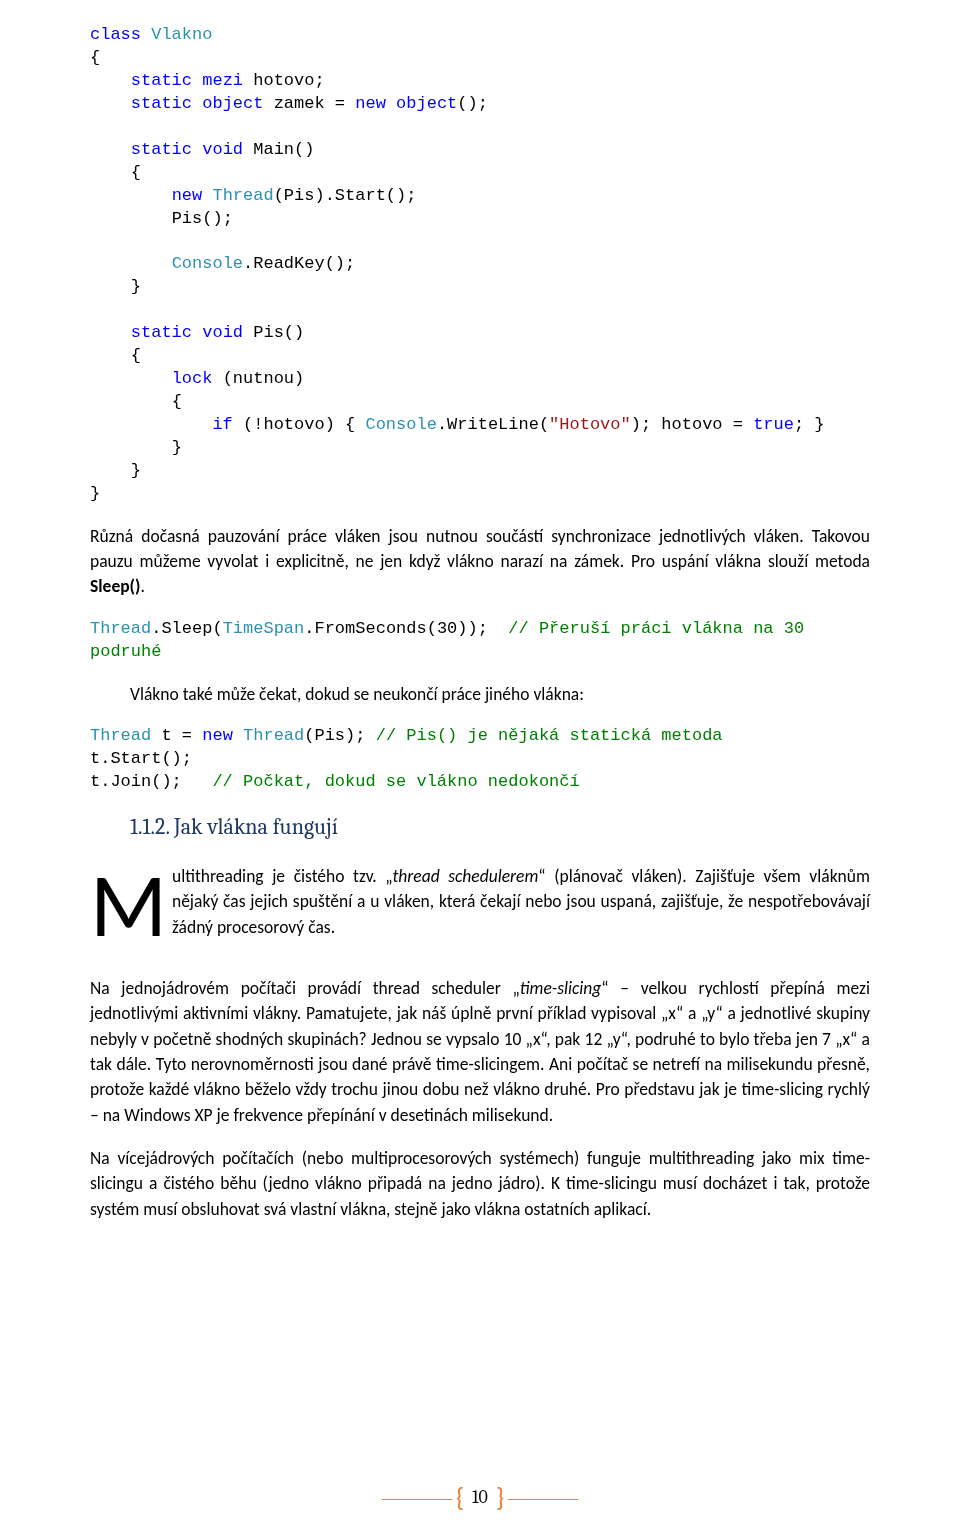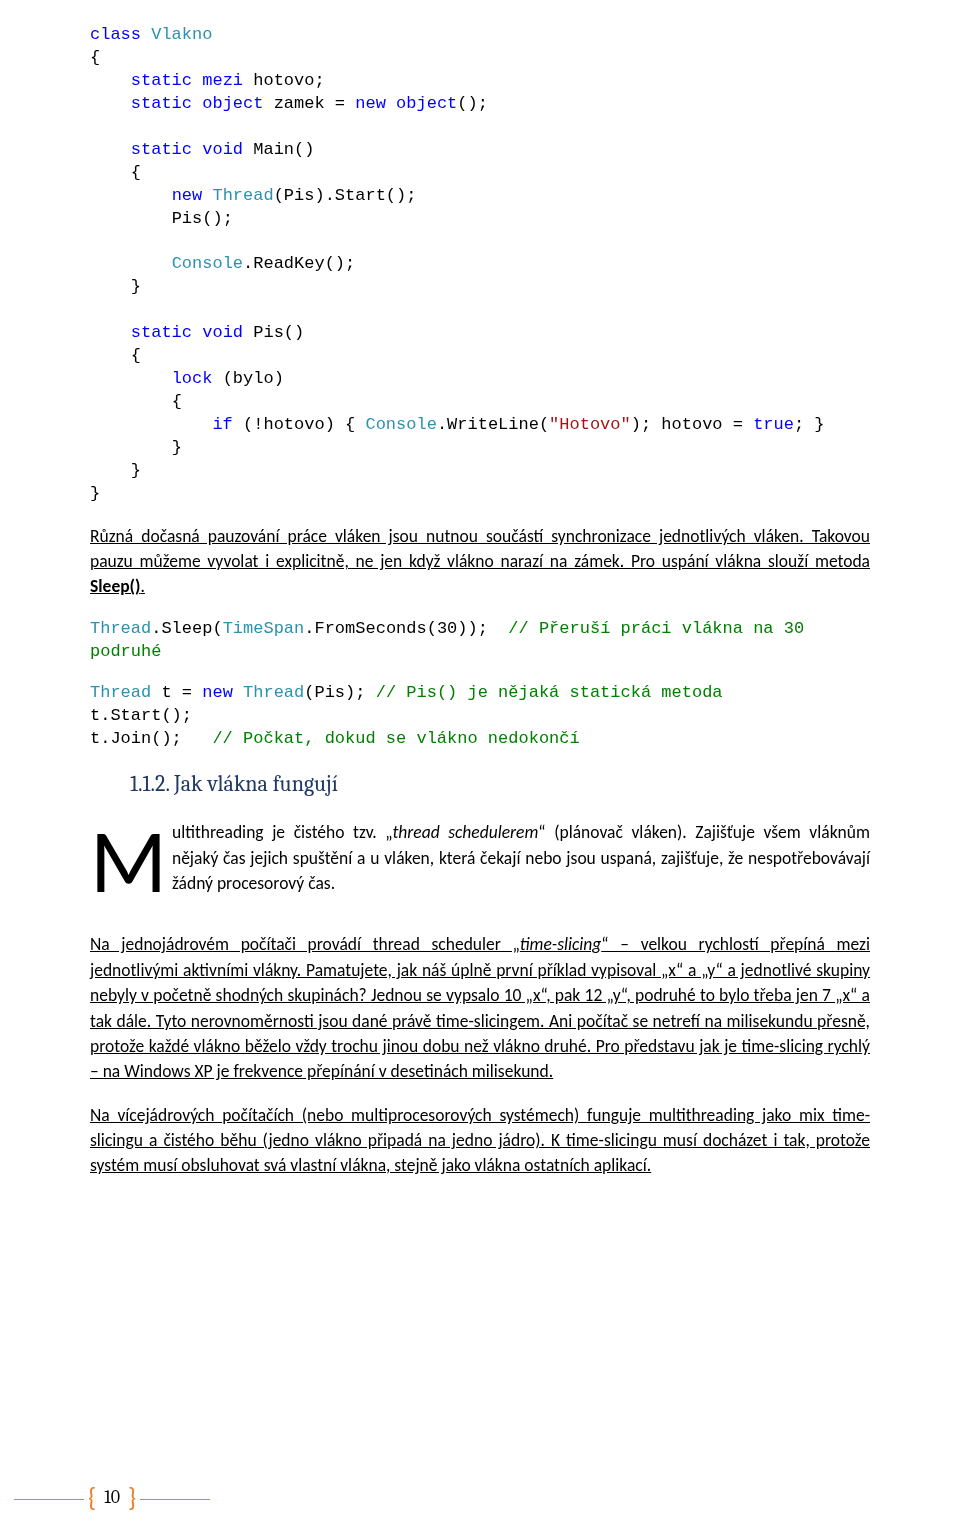--- a/index.html
+++ b/index.html
@@ -24,21 +24,20 @@
   white-space:pre;
   margin:0 0 18px 0;
 }
 pre.code .kw { color:#0000ff; }
 pre.code .cls { color:#2b91af;text-align:right; }
 pre.code .str { color:#a31515; }
 pre.code .com { color:#008000; }
 p.body {
   margin:0 0 18px 0;
   text-align:justify;
-  text-decoration:underline;
 }
 .bold { font-weight:700; }
 .h3 {
   color:#1f3864;
   font-family: Cambria, Georgia, serif;
   font-size:22px;
   font-weight:400;
   margin:14px 0 20px 40px;
 }
 .mcap {
@@ -53,21 +52,21 @@
 .cap-para {
   text-align:justify;
   margin:0 0 22px 0;
   min-height:90px;
 }
 .cap-para::after { content:""; display:block; clear:both; }
 .pagenum-wrap {
   position:absolute;
   left:0; right:0;
   bottom:20px;
-  text-align:left;
+  text-align:center;
 }
 .pagenum {
   display:inline-block;
   position:relative;
   padding:0 14px;
 }
 .pagenum .brk {
   color:#ed7d31;
   font-size:26px;
   position:relative;
@@ -100,34 +99,35 @@
     <span class="kw">static</span> <span class="kw">void</span> <span>Main()</span>
     <span>{</span>
         <span class="kw">new</span> <span class="cls">Thread</span><span>(Pis).Start();</span>
         <span>Pis();</span>
 
         <span class="cls">Console</span><span>.ReadKey();</span>
     <span>}</span>
 
     <span class="kw">static</span> <span class="kw">void</span> <span>Pis()</span>
     <span>{</span>
-        <span class="kw">lock</span><span> (bylo)</span>
+        <span class="kw">lock</span><span> (nutnou)</span>
         <span>{</span>
             <span class="kw">if</span><span> (!hotovo) { </span><span class="cls">Console</span><span>.WriteLine(</span><span class="str">"Hotovo"</span><span>); hotovo = </span><span class="kw">true</span><span>; }</span>
         <span>}</span>
     <span>}</span>
 <span>}</span></pre>
 
 <p class="body">
   <span>Různá dočasná pauzování práce vláken jsou nutnou součástí synchronizace jednotlivých vláken. Takovou pauzu můžeme vyvolat i explicitně, ne jen když vlákno narazí na zámek. Pro uspání vlákna slouží metoda </span><span class="bold">Sleep()</span><span>.</span>
 </p>
 
 <pre class="code"><span class="cls">Thread</span><span>.Sleep(</span><span class="cls">TimeSpan</span><span>.FromSeconds(30));</span>  <span class="com">// Přeruší práci vlákna na 30</span>
 <span class="com">podruhé</span></pre>
 
+<p class="body" style="margin-left:40px;">Vlákno také může čekat, dokud se neukončí práce jiného vlákna:</p>
 
 <pre class="code"><span class="cls">Thread</span><span> t = </span><span class="kw">new</span> <span class="cls">Thread</span><span>(Pis); </span><span class="com">// Pis() je nějaká statická metoda</span>
 <span>t.Start();</span>
 <span>t.Join();   </span><span class="com">// Počkat, dokud se vlákno nedokončí</span></pre>
 
 
 <div class="h3">1.1.2. Jak vlákna fungují</div>
 
 <div class="cap-para">
   <span class="mcap">M</span>

